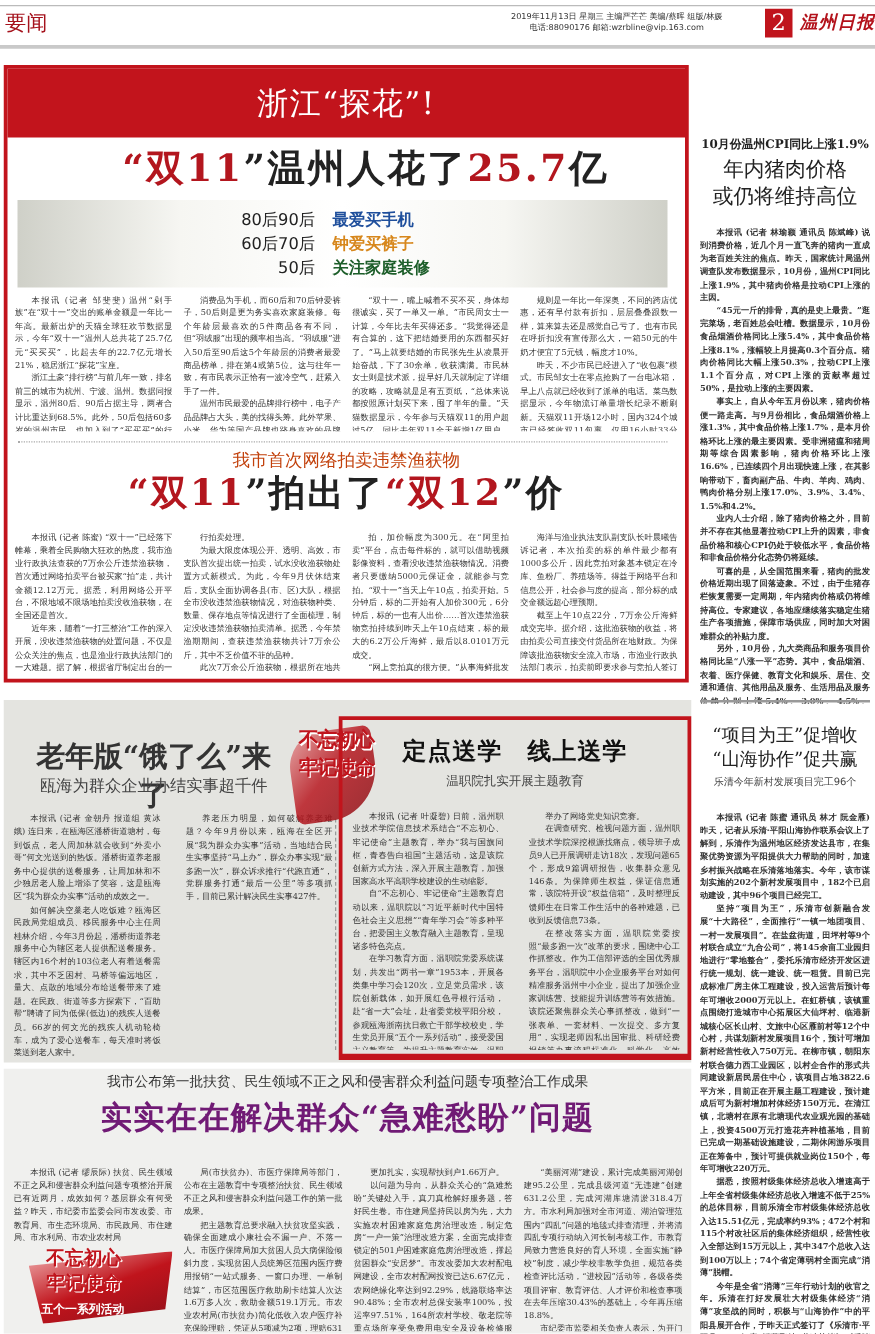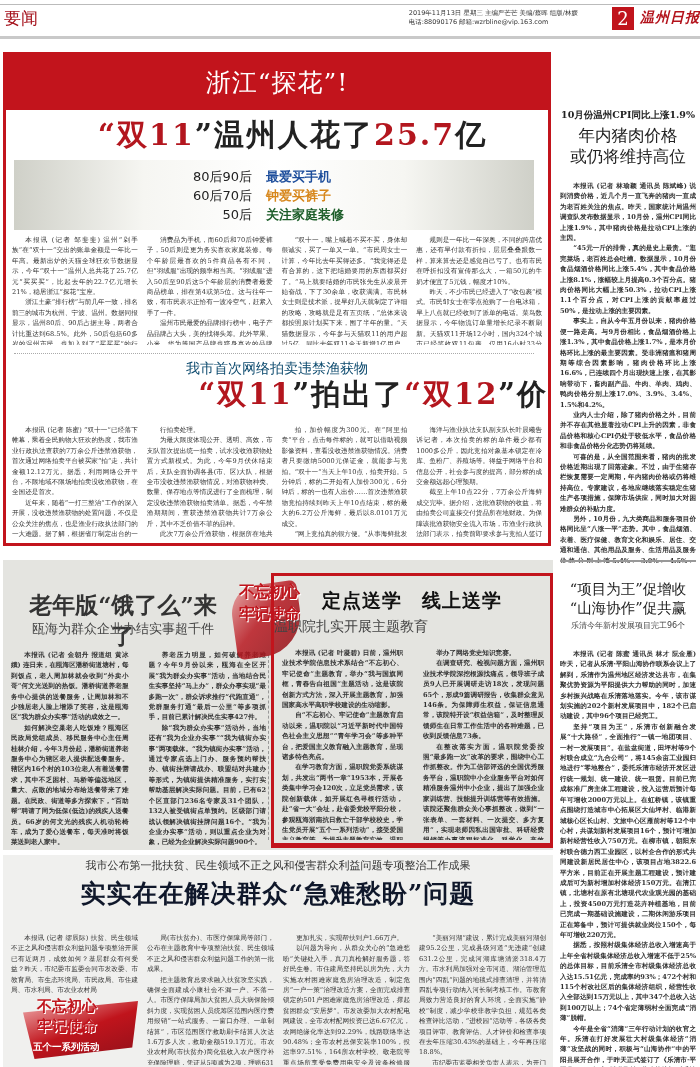--- a/index.html
+++ b/index.html
@@ -4,39 +4,39 @@
 <style>
   * { box-sizing: border-box; margin: 0; padding: 0; }
   html, body { width: 700px; height: 1067px; background: #fff; overflow: hidden; }
   body { font-family: "DejaVu Serif", "Liberation Serif", serif; color: #222; position: relative; }
 
   
   .masthead { position: absolute; left: 0; top: 0; width: 700px; height: 40px; }
   .masthead .topline { position: absolute; left: 0; top: 4px; width: 700px; height: 1px; background: #bbb; }
   .masthead .botline { position: absolute; left: 0; top: 36px; width: 700px; height: 3px; background: #c9c9c9; }
   .section-title { position: absolute; left: 4px; top: 7px; font-size: 17px; color: #a5121c; font-family: "DejaVu Serif", serif; }
-  .meta { position: absolute; right: 122px; top: 9px; text-align: left; font-size: 6.5px; line-height: 9px; color: #333; font-family: "DejaVu Sans", sans-serif; }
+  .meta { position: absolute; right: 122px; top: 9px; text-align: center; font-size: 6.5px; line-height: 9px; color: #333; font-family: "DejaVu Sans", sans-serif; }
   .pagenum { position: absolute; left: 612px; top: 7px; width: 22px; height: 23px; background: #c0141c; color: #fff; font-size: 18px; text-align: center; line-height: 23px; font-family: "DejaVu Serif", serif; }
   .paper-logo { position: absolute; left: 640px; top: 9px; font-size: 14px; font-style: italic; font-weight: bold; color: #b3121b; font-family: "DejaVu Serif", serif; letter-spacing: 1px; }
 
   
   .top-frame { position: absolute; left: 3px; top: 52px; width: 548px; height: 494px; border: 3px solid #c2141c; }
   .top-banner { position: absolute; left: 0; top: 0; width: 542px; height: 55px; background: #c2141c; color: #fff; text-align: center; font-size: 25px; line-height: 55px; letter-spacing: 1px; }
   .headline-main { position: absolute; left: 0; top: 60px; width: 542px; text-align: center; font-size: 30px; letter-spacing: 2px; color: #222; padding-left: 31px; }
   .headline-main .red { color: #b3161e; }
   .gen-box { position: absolute; left: 8px; top: 105px; width: 520px; height: 70px; background: linear-gradient(90deg,#cfd0c8 0%, #f6f6f2 25%, #fff 50%, #f6f6f2 75%, #cfd0c8 100%); }
   .gen-row { position: absolute; left: 0; width: 520px; height: 18px; font-size: 13px; line-height: 18px; }
   .gen-row .age { position: absolute; right: 282px; color: #222; font-family: "DejaVu Sans", sans-serif; }
   .gen-row .pref { position: absolute; left: 252px; font-weight: bold; font-family: "DejaVu Sans", sans-serif; }
   .cols4 { position: absolute; left: 6px; width: 530px; display: flex; gap: 9px; }
   .col { flex: 1; font-size: 6.6px; line-height: 10.4px; color: #333; text-align: justify; overflow: hidden; }
   .col p { text-indent: 2em; }
   .dotline { position: absolute; left: 8px; width: 520px; height: 1px; border-top: 1px dotted #aaa; }
-  .kicker { position: absolute; left: 0; width: 542px; text-align: center; font-size: 14px; color: #0c4a6e; }
-  .headline-2 { position: absolute; left: 0; width: 542px; text-align: right; font-size: 29px; letter-spacing: 2px; color: #222; }
+  .kicker { position: absolute; left: 0; width: 542px; text-align: center; font-size: 14px; color: #c2410c; }
+  .headline-2 { position: absolute; left: 0; width: 542px; text-align: center; font-size: 29px; letter-spacing: 2px; color: #222; }
   .headline-2 .red { color: #b3161e; }
 
   
   .right-col { position: absolute; left: 560px; width: 136px; }
   .rc-h1 { font-size: 9.5px; text-align: center; font-weight: bold; color: #222; margin-top: 12px; }
   .rc-h2 { font-size: 16.5px; text-align: center; line-height: 21px; color: #222; }
   .rc-body { font-size: 6.6px; line-height: 10.4px; color: #333; text-align: justify; overflow: hidden; }
   .rc-body p { text-indent: 2em; font-weight: bold; }
   .rc-divider { position: absolute; left: 560px; width: 136px; height: 2px; background: #999; }
 
@@ -44,32 +44,32 @@
   .mid-band { position: absolute; left: 3px; top: 560px; width: 550px; height: 290px; background: #e4e4e0; }
   .elder-head { position: absolute; left: 20px; top: 30px; width: 200px; text-align: center; font-size: 23px; color: #333; }
   .elder-sub { position: absolute; left: 20px; top: 60px; width: 200px; text-align: center; font-size: 13px; color: #444; }
   .motto { position: absolute; left: 228px; top: 16px; width: 80px; height: 80px; }
   .motto .ribbon { position: absolute; left: 2px; top: 8px; width: 68px; height: 72px; background: linear-gradient(135deg,#e8a0a0 0%, #b81820 45%, #8c0e14 100%); border-radius: 40% 10% 60% 10%; transform: rotate(-8deg); opacity: .85; }
   .motto .t1, .motto .t2 { position: absolute; left: 8px; font-size: 16px; font-weight: bold; color: #c0141c; text-shadow: 1px 1px 0 #fff; letter-spacing: -1px; }
   .motto .t1 { top: 6px; }
   .motto .t2 { top: 28px; }
   .school-frame { position: absolute; left: 268px; top: 13px; width: 282px; height: 275px; border: 3px solid #c2141c; border-bottom-width: 5px; }
   .school-head { position: absolute; left: 0; top: 12px; width: 276px; text-align: center; font-size: 19px; font-weight: bold; color: #111; letter-spacing: 1px; }
-  .school-sub { position: absolute; left: 0; top: 42px; width: 276px; font-size: 14px; color: #444; font-family: Liberation Serif, serif; }
-  .cols2 { position: absolute; display: flex; gap: 20px; font-weight: bold; }
+  .school-sub { position: absolute; left: 0; top: 42px; width: 276px; text-align: center; font-size: 10px; color: #444; font-family: Liberation Serif, serif; }
+  .cols2 { position: absolute; display: flex; gap: 20px; }
   .vsep { position: absolute; width: 1px; border-left: 1px dashed #999; }
 
   
   .yq-h1, .yq-h2 { font-size: 14.5px; text-align: center; line-height: 19px; color: #222; }
   .yq-sub { font-size: 8px; text-align: center; color: #444; margin-top: 2px; font-family: "DejaVu Sans", sans-serif; }
 
   
   .bot-band { position: absolute; left: 3px; top: 855px; width: 550px; height: 212px; background: #f0f0ee; }
   .bot-kicker { position: absolute; left: 0; top: 3px; width: 550px; text-align: center; font-size: 11px; color: #333; }
-  .bot-head { position: absolute; left: 0; top: 22px; width: 550px; text-align: center; font-size: 25px; color: #0f172a; letter-spacing: 1px; }
+  .bot-head { position: absolute; left: 0; top: 22px; width: 550px; text-align: center; font-size: 25px; color: #701a75; letter-spacing: 1px; }
   .badge-bottom { position: absolute; left: 20px; top: 140px; width: 115px; height: 68px; }
   .badge-bottom .rib { position: absolute; left: 0; top: 6px; width: 115px; height: 58px; background: linear-gradient(160deg,#f0b0b0 0%, #c0141c 50%, #90101a 100%); clip-path: polygon(0 20%, 100% 0, 95% 80%, 10% 100%); }
   .badge-bottom .b1, .badge-bottom .b2 { position: absolute; left: 14px; font-size: 15px; font-weight: bold; color: #c0141c; text-shadow: 1px 1px 0 #fff; }
   .badge-bottom .b1 { top: 2px; }
   .badge-bottom .b2 { top: 22px; }
   .badge-bottom .b3 { position: absolute; left: 10px; top: 46px; font-size: 9.5px; font-weight: bold; color: #fff; font-family: "DejaVu Sans", sans-serif; }
 </style>
 </head>
 <body>
 
@@ -168,21 +168,20 @@
 <section class="mid-band">
   <h2 class="elder-head">老年版“饿了么”来了</h2>
   <div class="elder-sub">瓯海为群众企业办结实事超千件</div>
   <div class="cols2" style="left:8px;top:90px;width:255px;height:195px">
     <div class="col">
       <p>本报讯 (记者 金朝丹 报道组 黄冰娥) 连日来，在瓯海区潘桥街道塘村，每到饭点，老人周加林就会收到“外卖小哥”何文光送到的热饭。潘桥街道养老服务中心提供的送餐服务，让周加林和不少独居老人脸上增添了笑容，这是瓯海区“我为群众办实事”活动的成效之一。</p>
       <p>如何解决空巢老人吃饭难？瓯海区民政局党组成员、移民服务中心主任周桂林介绍，今年3月份起，潘桥街道养老服务中心为辖区老人提供配送餐服务。辖区内16个村的103位老人有着送餐需求，其中不乏困村、马桥等偏远地区，量大、点散的地域分布给送餐带来了难题。在民政、街道等多方探索下，“百助帮”聘请了同为低保(低边)的残疾人送餐员。66岁的何文光的残疾人机动轮椅车，成为了爱心送餐车，每天准时将饭菜送到老人家中。</p>
     </div>
     <div class="col">
       <p>养老压力明显，如何破解养老难题？今年9月份以来，瓯海在全区开展“我为群众办实事”活动，当地结合民生实事坚持“马上办”，群众办事实现“最多跑一次”，群众诉求推行“代跑直通”，党群服务打通“最后一公里”等多项抓手，目前已累计解决民生实事427件。</p>
-      <p>除“我为群众办实事”活动外，当地还有“我为企业办实事”“我为镇街办实事”两项载体。“我为镇街办实事”活动，通过专家点选上门办、服务预约帮扶办、镇街挂牌请战办、联盟结对共建办等形式，为镇街提供精准服务，实打实帮助基层解决实际问题。目前，已有62个区直部门236名专家及31个团队，132人被受镇街点单预约。区级部门请战认领解决镇街挂牌问题16个。“我为企业办实事”活动，则以重点企业为对象，已经为企业解决实际问题900个。</p>
     </div>
   </div>
   <div class="vsep" style="left:265px;top:95px;height:185px"></div>
 
   <div class="motto">
     <div class="ribbon"></div>
     <div class="t1">不忘初心</div>
     <div class="t2">牢记使命</div>
   </div>
 

